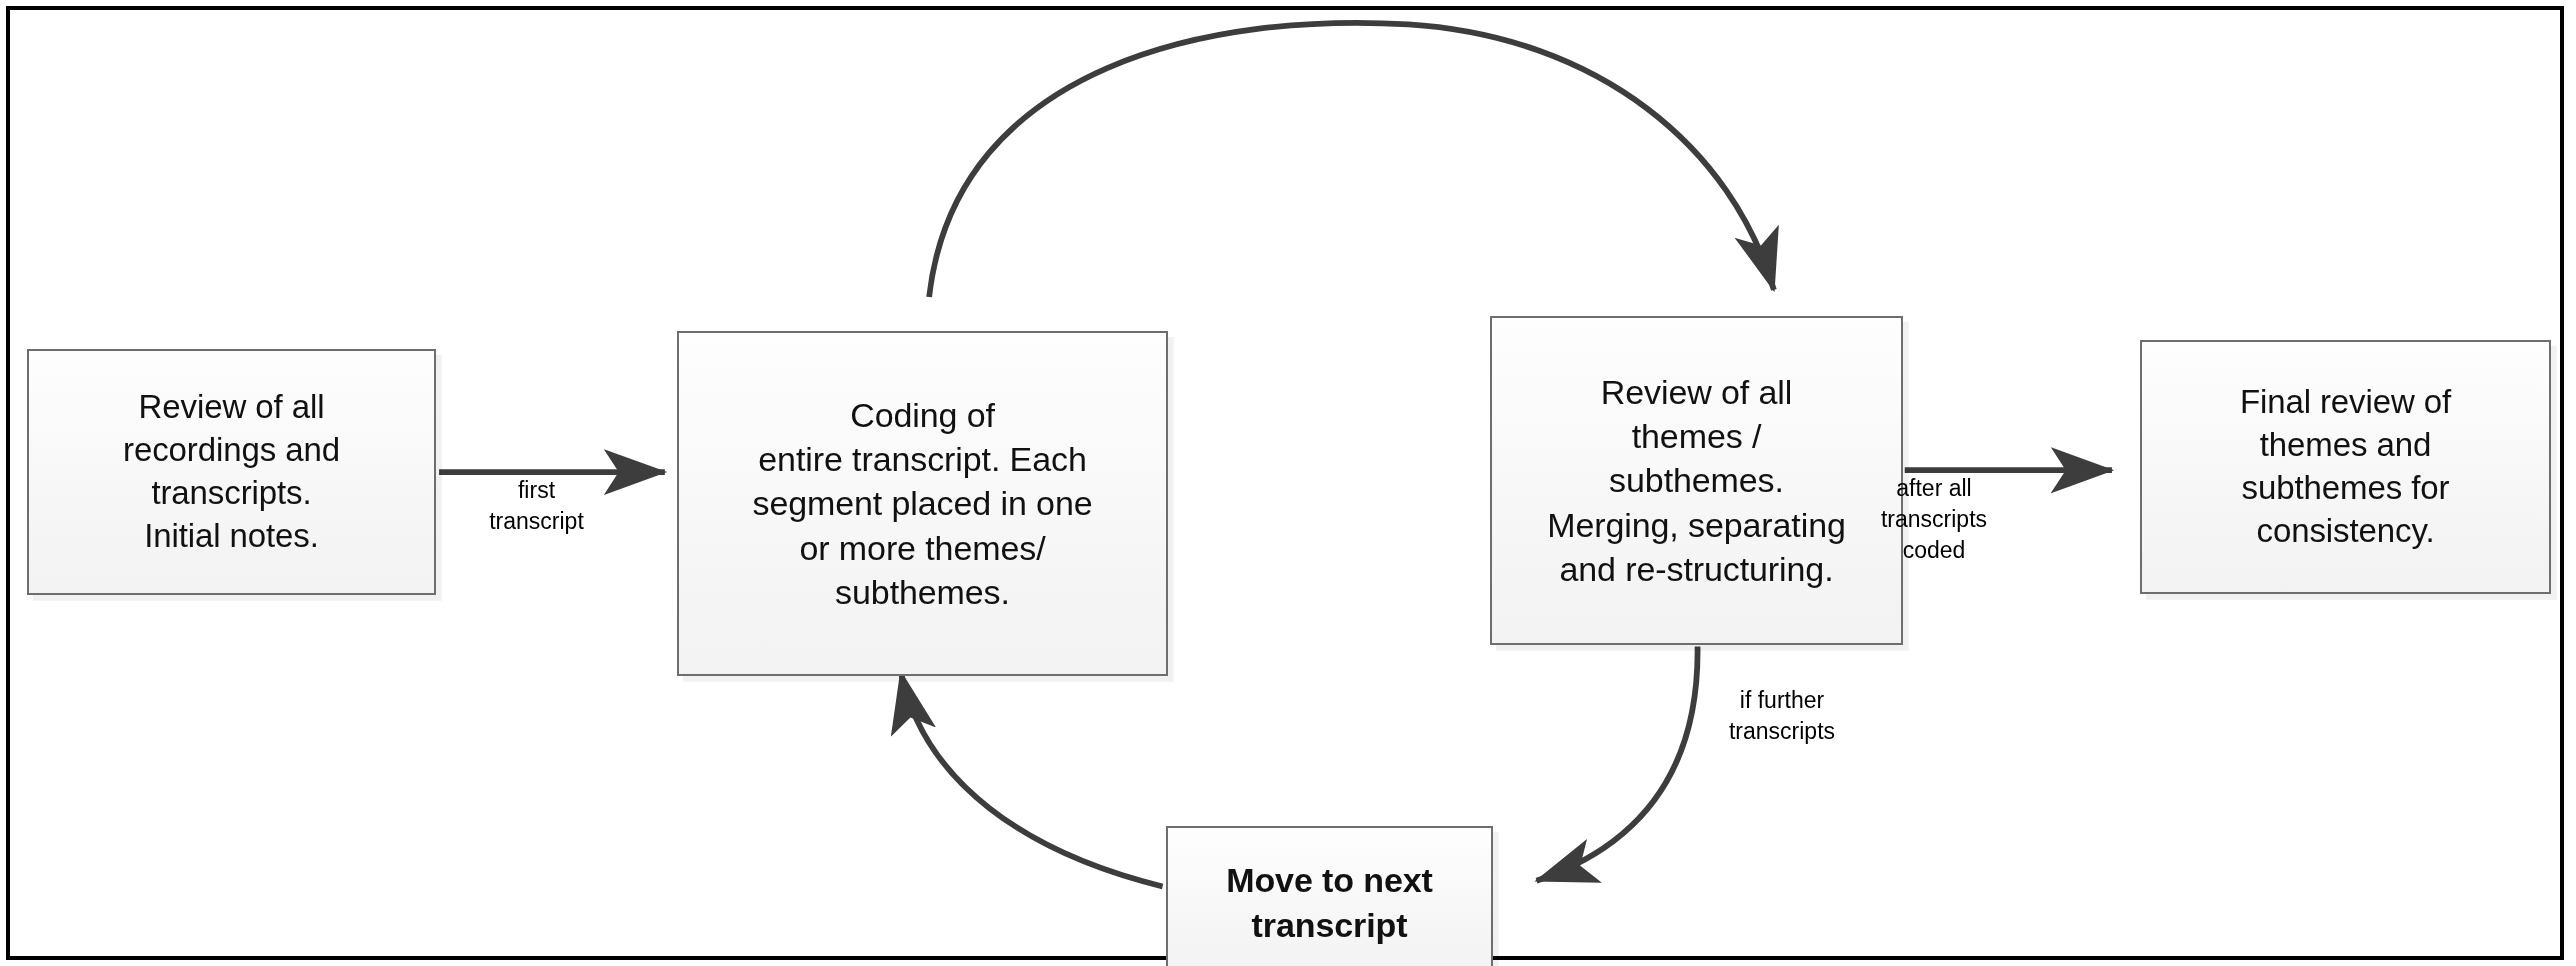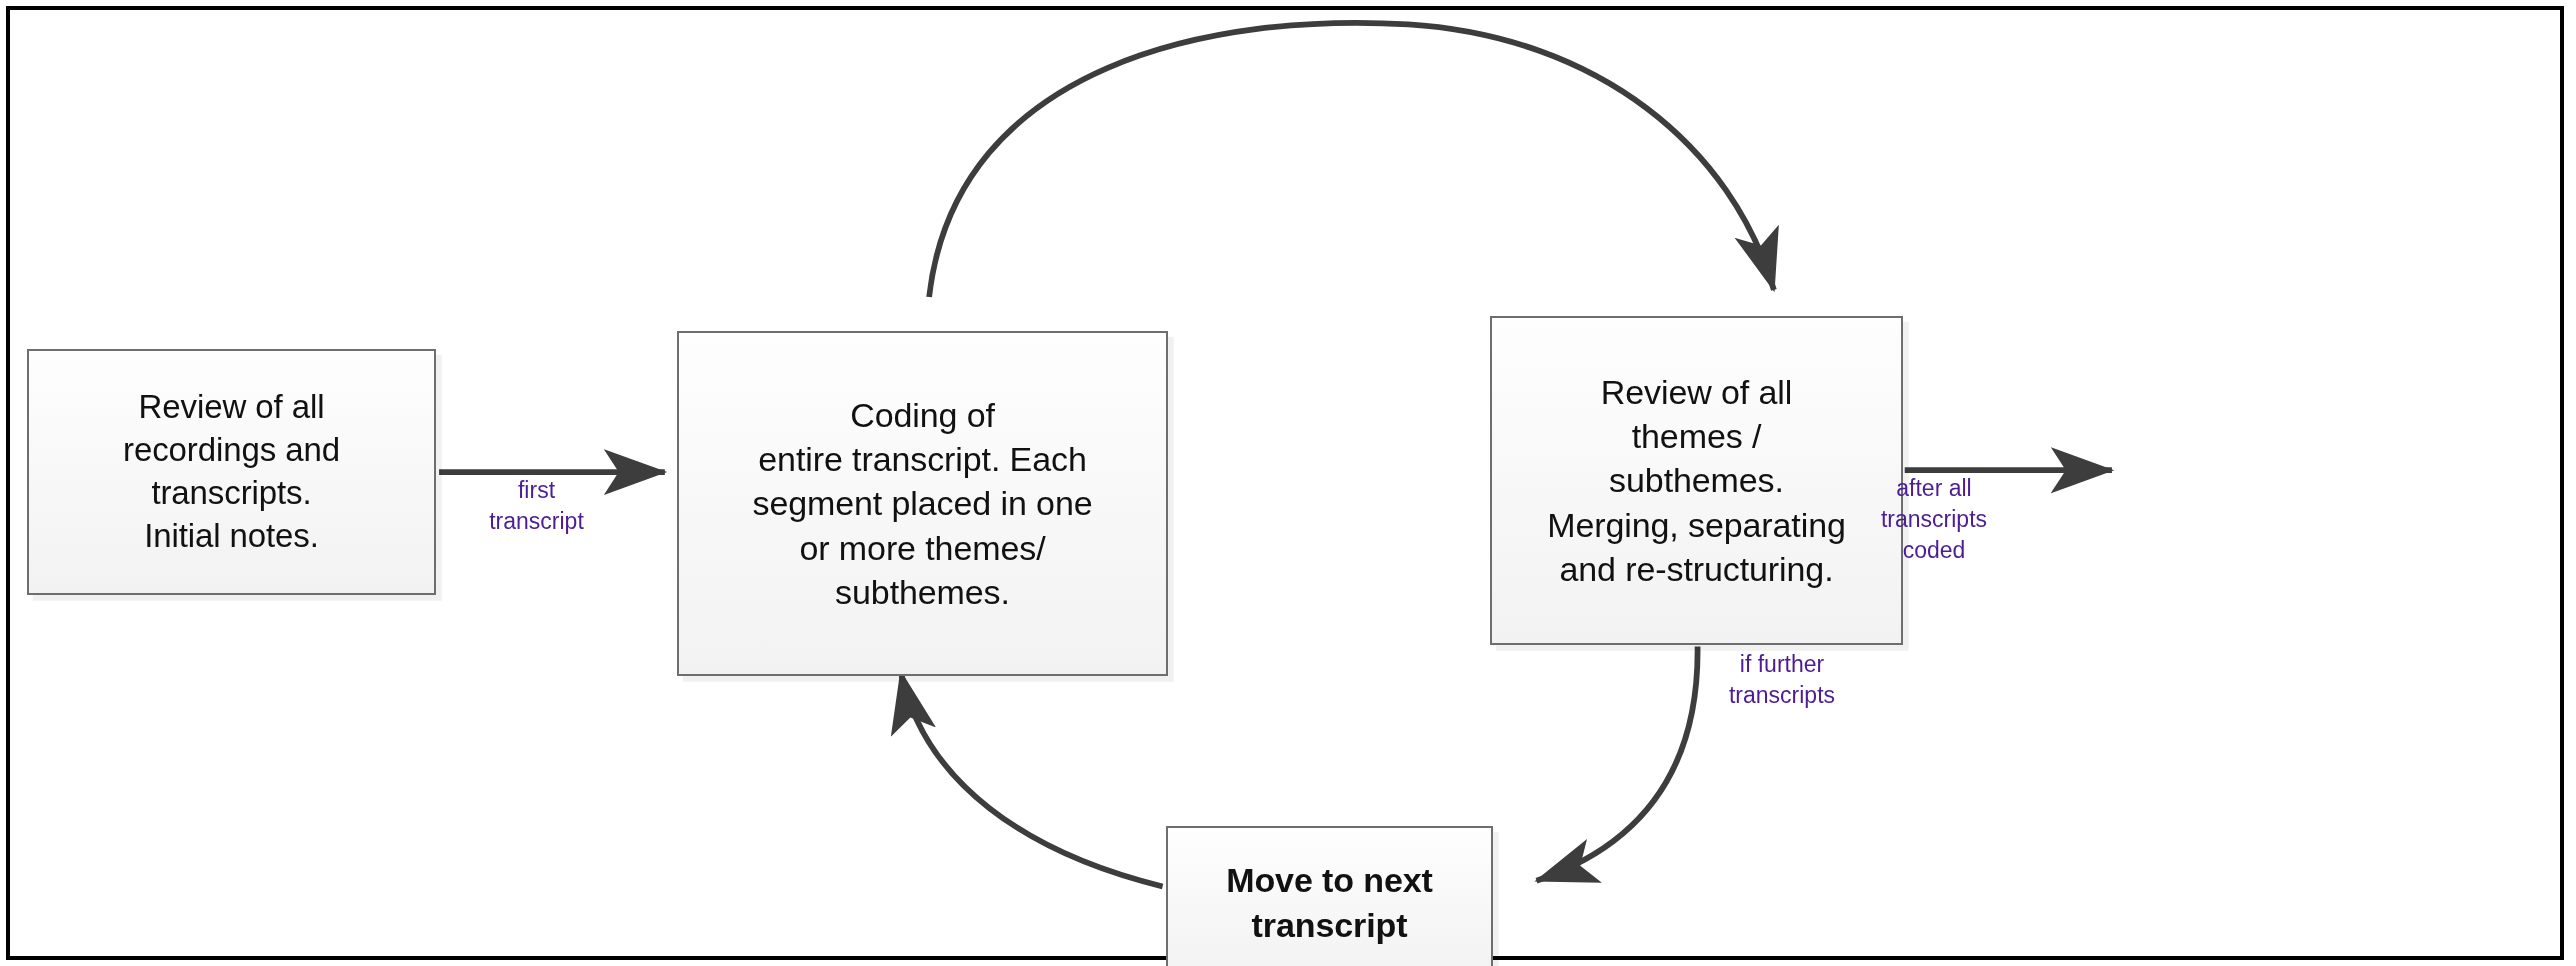--- a/index.html
+++ b/index.html
@@ -71,31 +71,31 @@
 
   #node-initial-review .node-text  { font-size: 33px; }
   #node-coding .node-text          { font-size: 34px; }
   #node-theme-review .node-text    { font-size: 34px; }
   #node-final-review .node-text    { font-size: 33px; }
   #node-next-transcript .node-text { font-size: 34px; font-weight: bold; }
 
   
   .edge-label {
     position: absolute;
-    color: #4c1d95;
+    color: #000000;
     font-family: "Liberation Sans", sans-serif;
     font-size: 23px;
     line-height: 1.34;
     text-align: center;
     white-space: pre-line;
     pointer-events: none;
   }
   #label-first-transcript   { left: 453px;  top: 475px;  width: 167px; }
   #label-after-all-coded    { left: 1838px; top: 473px;  width: 192px; }
-  #label-if-further         { left: 1686px; top: 649px; width: 192px; }
+  #label-if-further         { left: 1686px; top: 685px; width: 192px; }
 </style>
 </head>
 <body>
 
 <div id="canvas">
 
   <div id="frame"></div>
 
   <svg id="connectors" viewBox="0 0 4015 1506" width="2576" height="966" xmlns="http://www.w3.org/2000/svg">
     <defs>
@@ -141,20 +141,26 @@
   </div>
 
   <div class="node" id="node-theme-review">
     <span class="node-text">Review of all
 themes /
 subthemes.
 Merging, separating
 and re-structuring.</span>
   </div>
 
+  <div class="node" id="node-final-review">
+    <span class="node-text">Final review of
+themes and
+subthemes for
+consistency.</span>
+  </div>
 
   <div class="node" id="node-next-transcript">
     <span class="node-text">Move to next
 transcript</span>
   </div>
 
   <div class="edge-label" id="label-first-transcript">first
 transcript</div>
 
   <div class="edge-label" id="label-after-all-coded">after all

